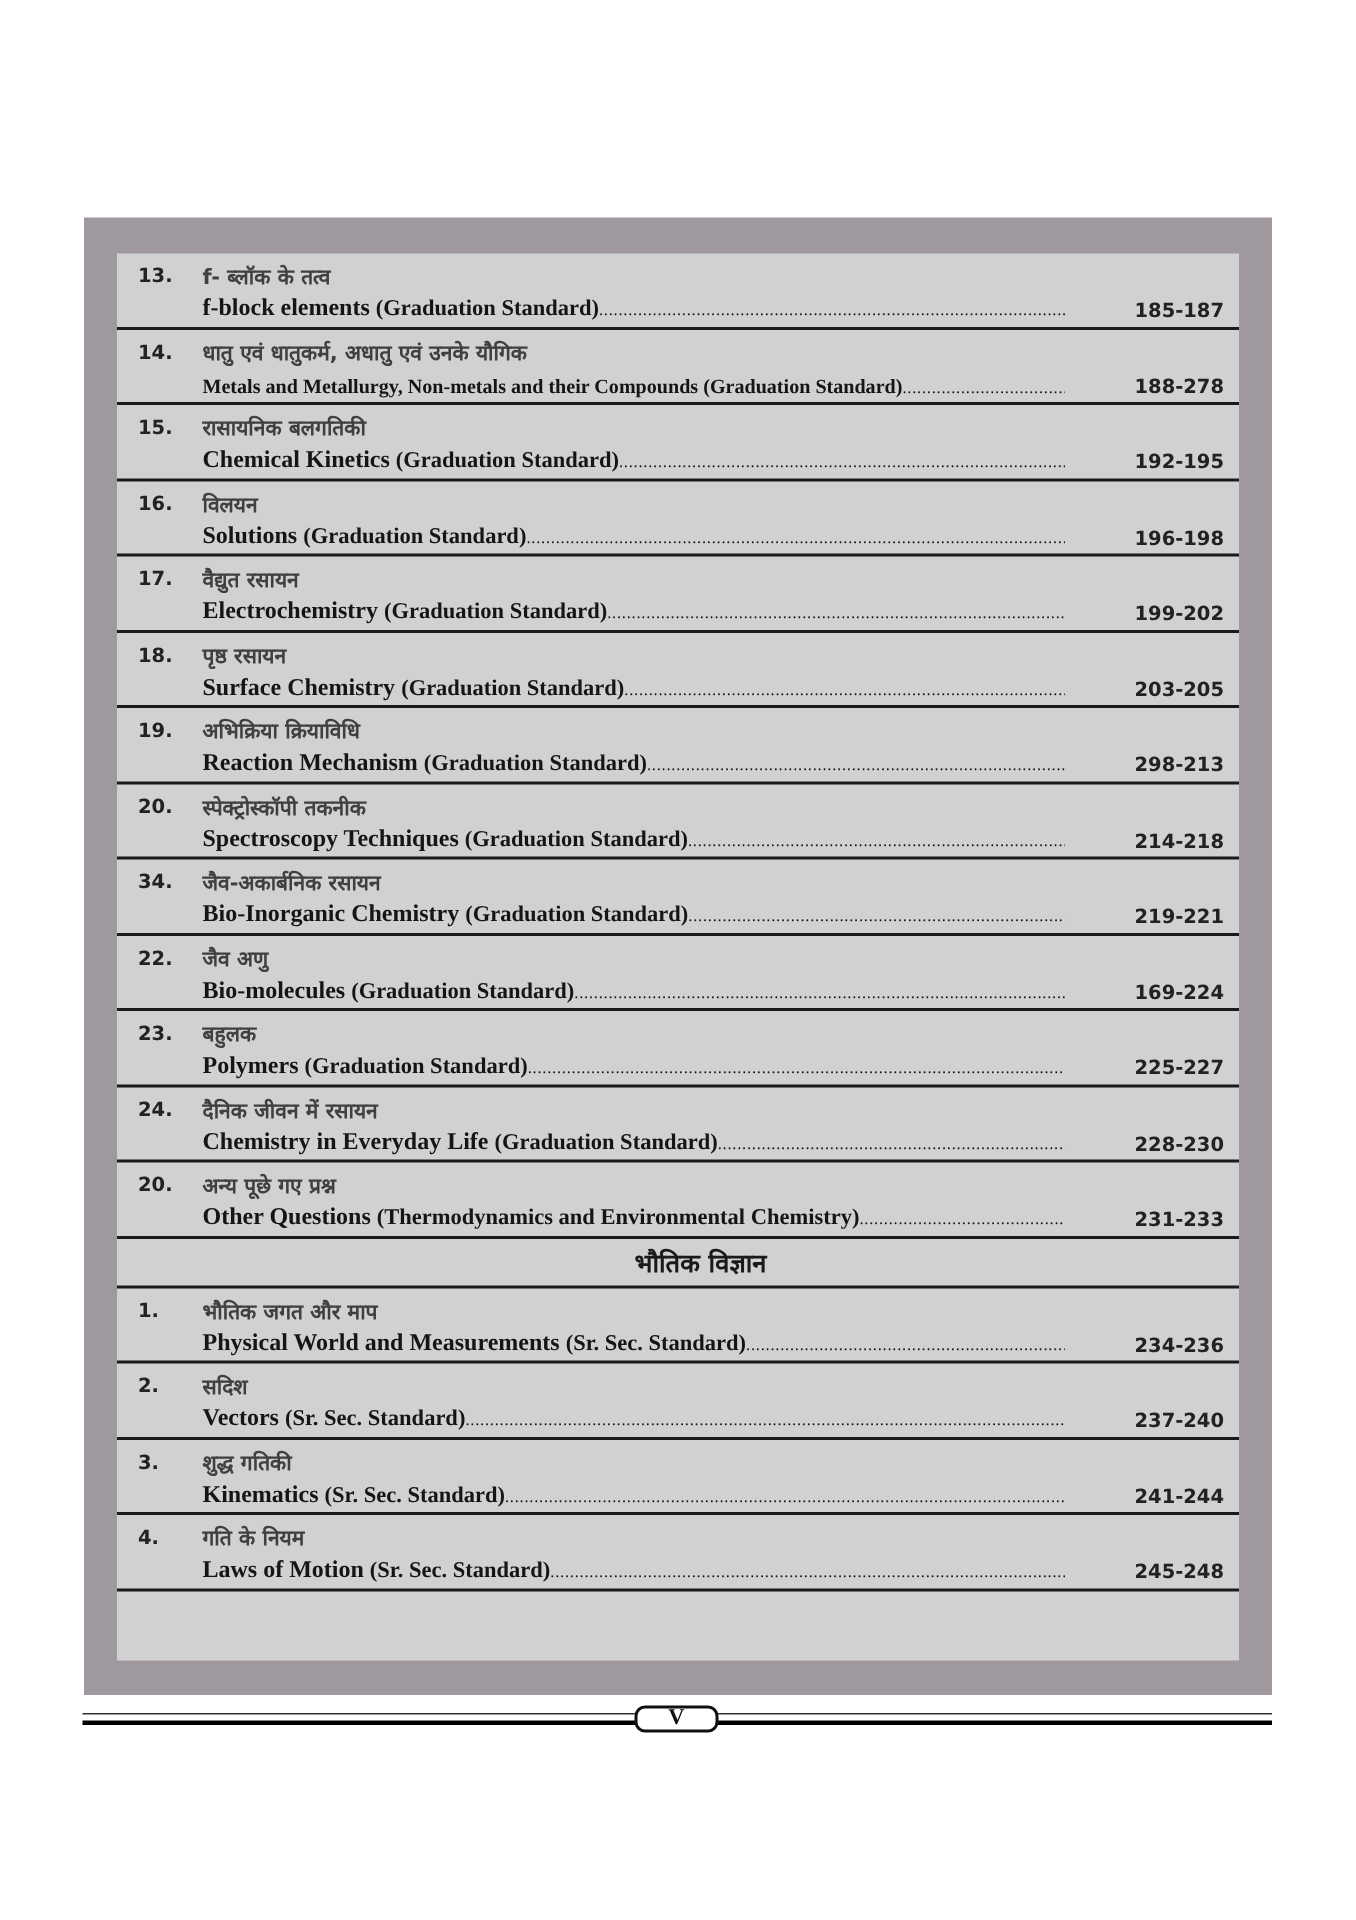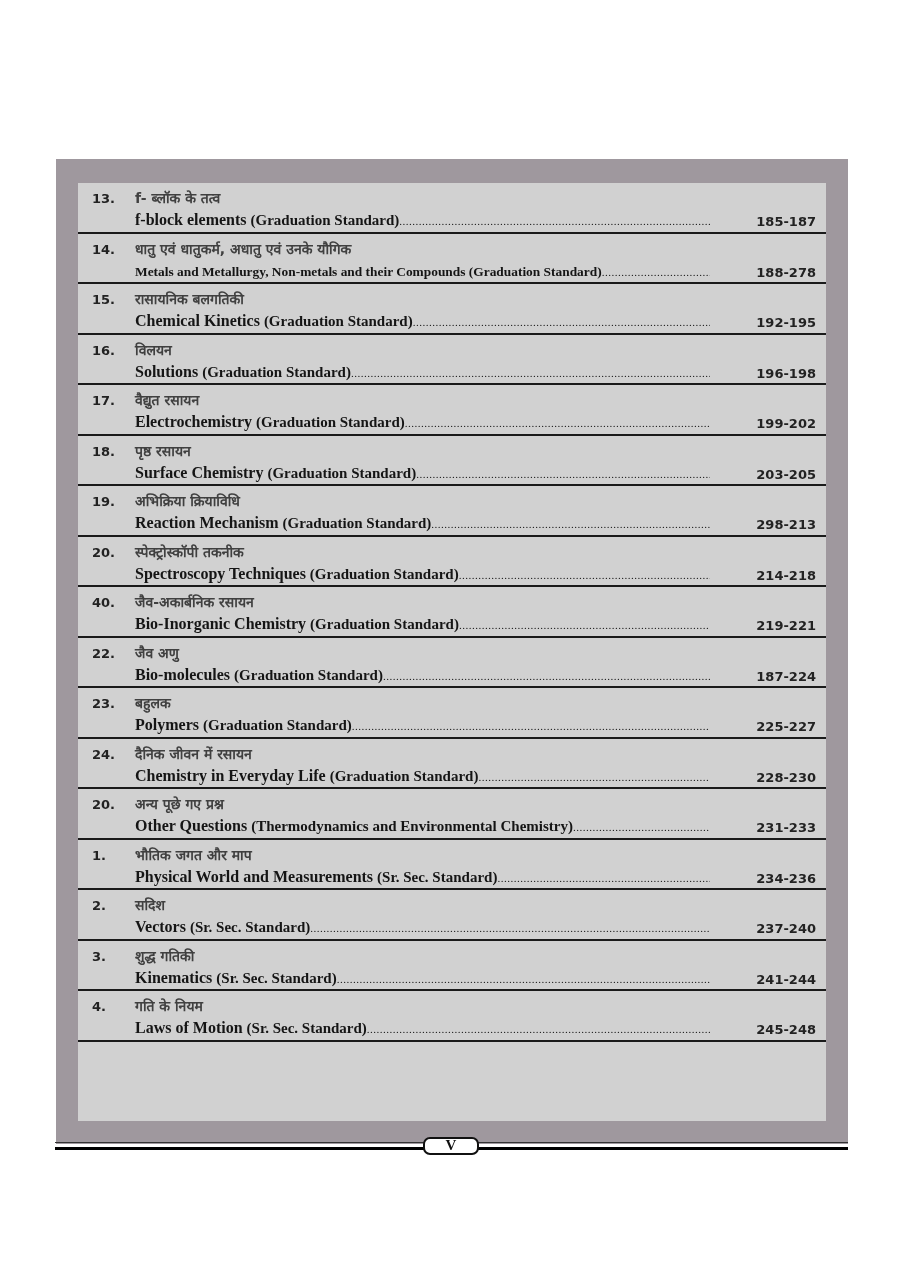--- a/index.html
+++ b/index.html
@@ -1,21 +1,21 @@
 <!DOCTYPE html>
 <html><head>
   <meta charset="utf-8">
   <style>
     html, body { margin: 0; padding: 0; }
     body {
       width: 904px; height: 1280px; background: #ffffff; position: relative; overflow: hidden;
       font-family: "Liberation Serif", serif; color: #111;
     }
     .frame {
-      position: absolute; left: 56px; top: 159px; width: 792px; height: 985px;
+      position: absolute; left: 56px; top: 145px; width: 792px; height: 985px;
       background: #9f989e;
     }
     .panel {
       position: absolute; left: 22px; top: 24px; width: 748px; height: 938px;
       background: #d1d1d1;
     }
     .rows { position: absolute; left: 0; top: 0; width: 748px; }
     .row {
       position: relative; height: 50.5px; border-bottom: 2px solid #1a1a1a; box-sizing: border-box;
     }
@@ -118,31 +118,31 @@
       </div>
 
       <div class="row">
         <span class="num">20.</span>
         <span class="hi">स्पेक्ट्रोस्कॉपी तकनीक</span>
         <span class="en"><span>Spectroscopy Techniques</span> <span class="light">(Graduation Standard)</span><span class="dots">..............................................................................................................................................................</span></span>
         <span class="pg">214-218</span>
       </div>
 
       <div class="row">
-        <span class="num">40.</span>
+        <span class="num">34.</span>
         <span class="hi">जैव-अकार्बनिक रसायन</span>
         <span class="en"><span>Bio-Inorganic Chemistry</span> <span class="light">(Graduation Standard)</span><span class="dots">..............................................................................................................................................................</span></span>
         <span class="pg">219-221</span>
       </div>
 
       <div class="row">
         <span class="num">22.</span>
         <span class="hi">जैव अणु</span>
         <span class="en"><span>Bio-molecules</span> <span class="light">(Graduation Standard)</span><span class="dots">..............................................................................................................................................................</span></span>
-        <span class="pg">187-224</span>
+        <span class="pg">169-224</span>
       </div>
 
       <div class="row">
         <span class="num">23.</span>
         <span class="hi">बहुलक</span>
         <span class="en"><span>Polymers</span> <span class="light">(Graduation Standard)</span><span class="dots">..............................................................................................................................................................</span></span>
         <span class="pg">225-227</span>
       </div>
 
       <div class="row">
@@ -152,20 +152,23 @@
         <span class="pg">228-230</span>
       </div>
 
       <div class="row">
         <span class="num">20.</span>
         <span class="hi">अन्य पूछे गए प्रश्न</span>
         <span class="en"><span>Other Questions</span> <span class="light">(Thermodynamics and Environmental Chemistry)</span><span class="dots">..............................................................................................................................................................</span></span>
         <span class="pg">231-233</span>
       </div>
 
+      <div class="section">
+        <span>भौतिक विज्ञान</span>
+      </div>
 
       <div class="row">
         <span class="num">1.</span>
         <span class="hi">भौतिक जगत और माप</span>
         <span class="en"><span>Physical World and Measurements</span> <span class="light">(Sr. Sec. Standard)</span><span class="dots">..............................................................................................................................................................</span></span>
         <span class="pg">234-236</span>
       </div>
 
       <div class="row">
         <span class="num">2.</span>

